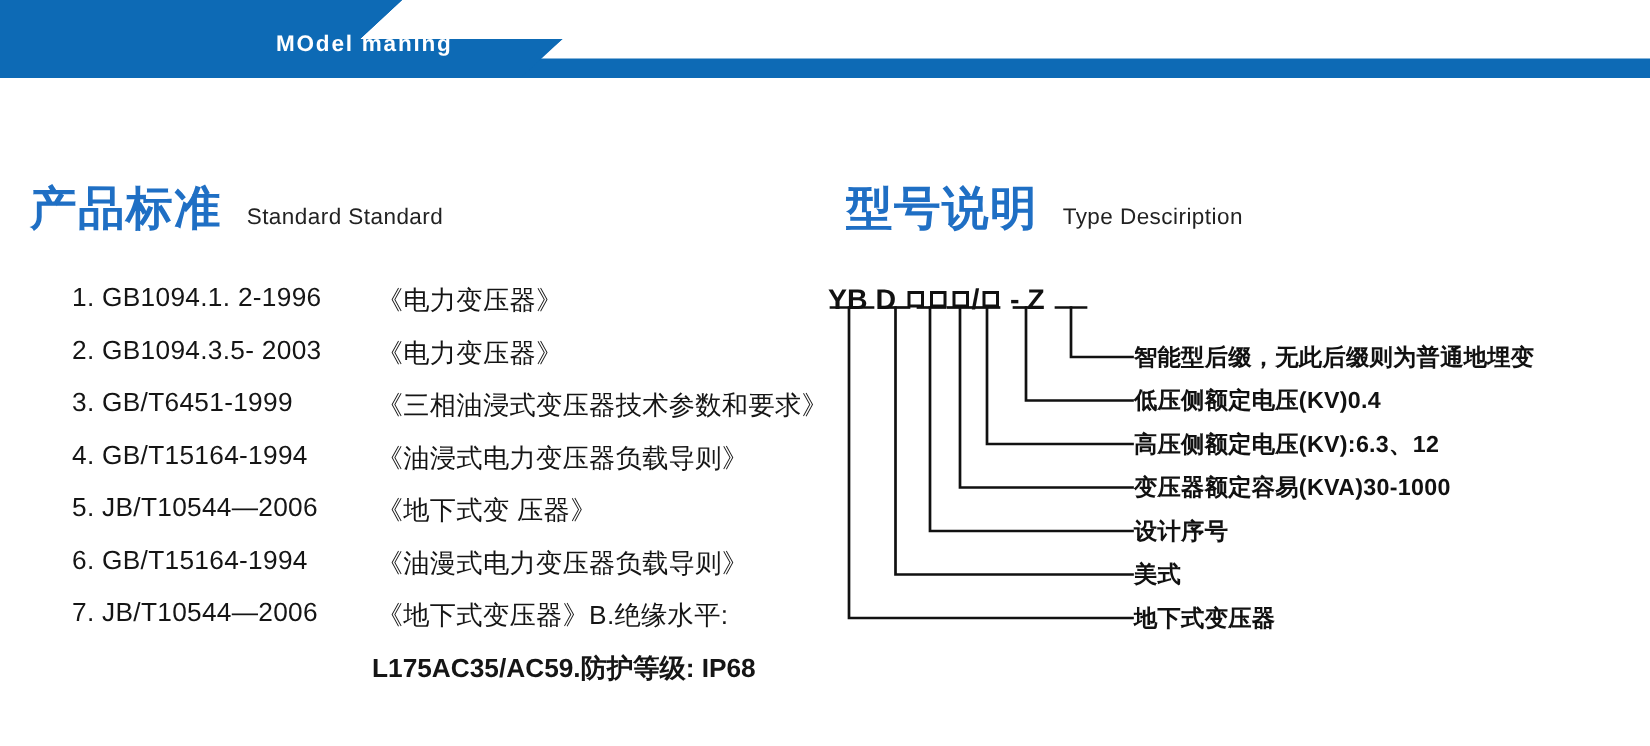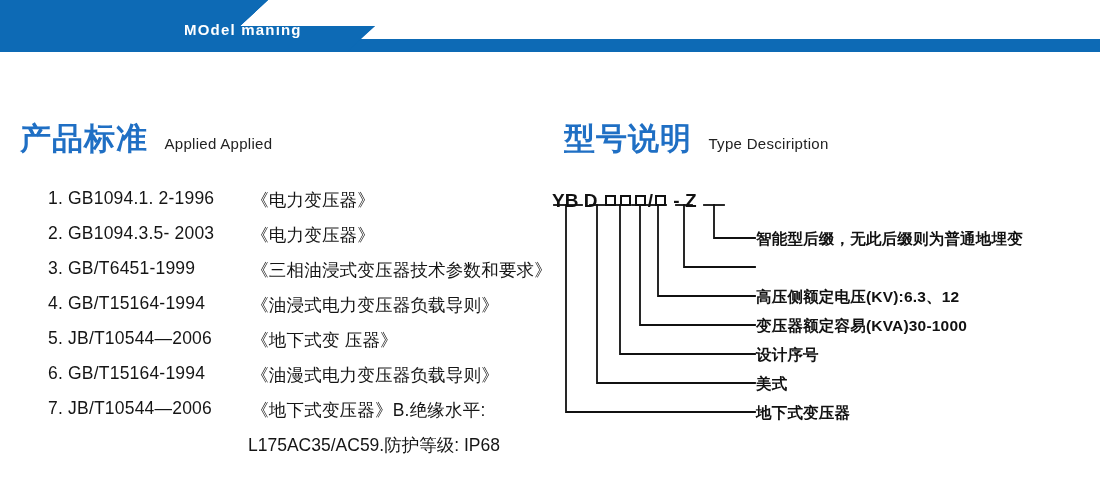--- a/index.html
+++ b/index.html
@@ -105,20 +105,21 @@
     vertical-align: top;
   }
   .std-cont {
     position: relative;
     height: 35px;
     white-space: nowrap;
     font-size: 17.5px;
     color: #151515;
     padding-left: 200px;
     box-sizing: border-box;
+    font-weight: bold;
   }
 
   
   #type-diagram {
     position: absolute;
     left: 552px;
     top: 190px;
     width: 540px;
     height: 250px;
   }
@@ -171,21 +172,21 @@
 
     <path d="M0,0 L240,0 L268,0 L240,26 L375,26 L345,52 L0,52 Z" fill="#0d6ab5"></path>
     <path d="M240,0 L268,0 L240,26 Z" fill="#0d6ab5"></path>
     <path d="M0,0 L268,0 L240,26 L375,26 L347,52 L0,52 Z" fill="#0d6ab5"></path>
   </svg>
   <div id="header-subtitle">MOdel maning</div>
 </div>
 
 <div class="section-head" id="head-standard">
   <span class="cn">产品标准</span>
-  <span class="en">Applied Applied</span>
+  <span class="en">Standard Standard</span>
 </div>
 
 <div class="section-head" id="head-type">
   <span class="cn">型号说明</span>
   <span class="en">Type Desciription</span>
 </div>
 
 <div id="standards">
   <div class="std-row">
     <span class="num">1.</span>
@@ -252,18 +253,19 @@
 
       <path d="M106,15 L106,106 L203,106"></path>
 
       <path d="M132,15 L132,77 L203,77"></path>
 
       <path d="M162,15 L162,48 L203,48"></path>
     </g>
   </svg>
 
   <div class="desc" style="top:40px">智能型后缀，无此后缀则为普通地埋变</div>
+  <div class="desc" style="top:69px">低压侧额定电压(KV)0.4</div>
   <div class="desc" style="top:98px">高压侧额定电压(KV):6.3、12</div>
   <div class="desc" style="top:127px">变压器额定容易(KVA)30-1000</div>
   <div class="desc" style="top:156px">设计序号</div>
   <div class="desc" style="top:185px">美式</div>
   <div class="desc" style="top:214px">地下式变压器</div>
 </div>
 
 </body></html>

